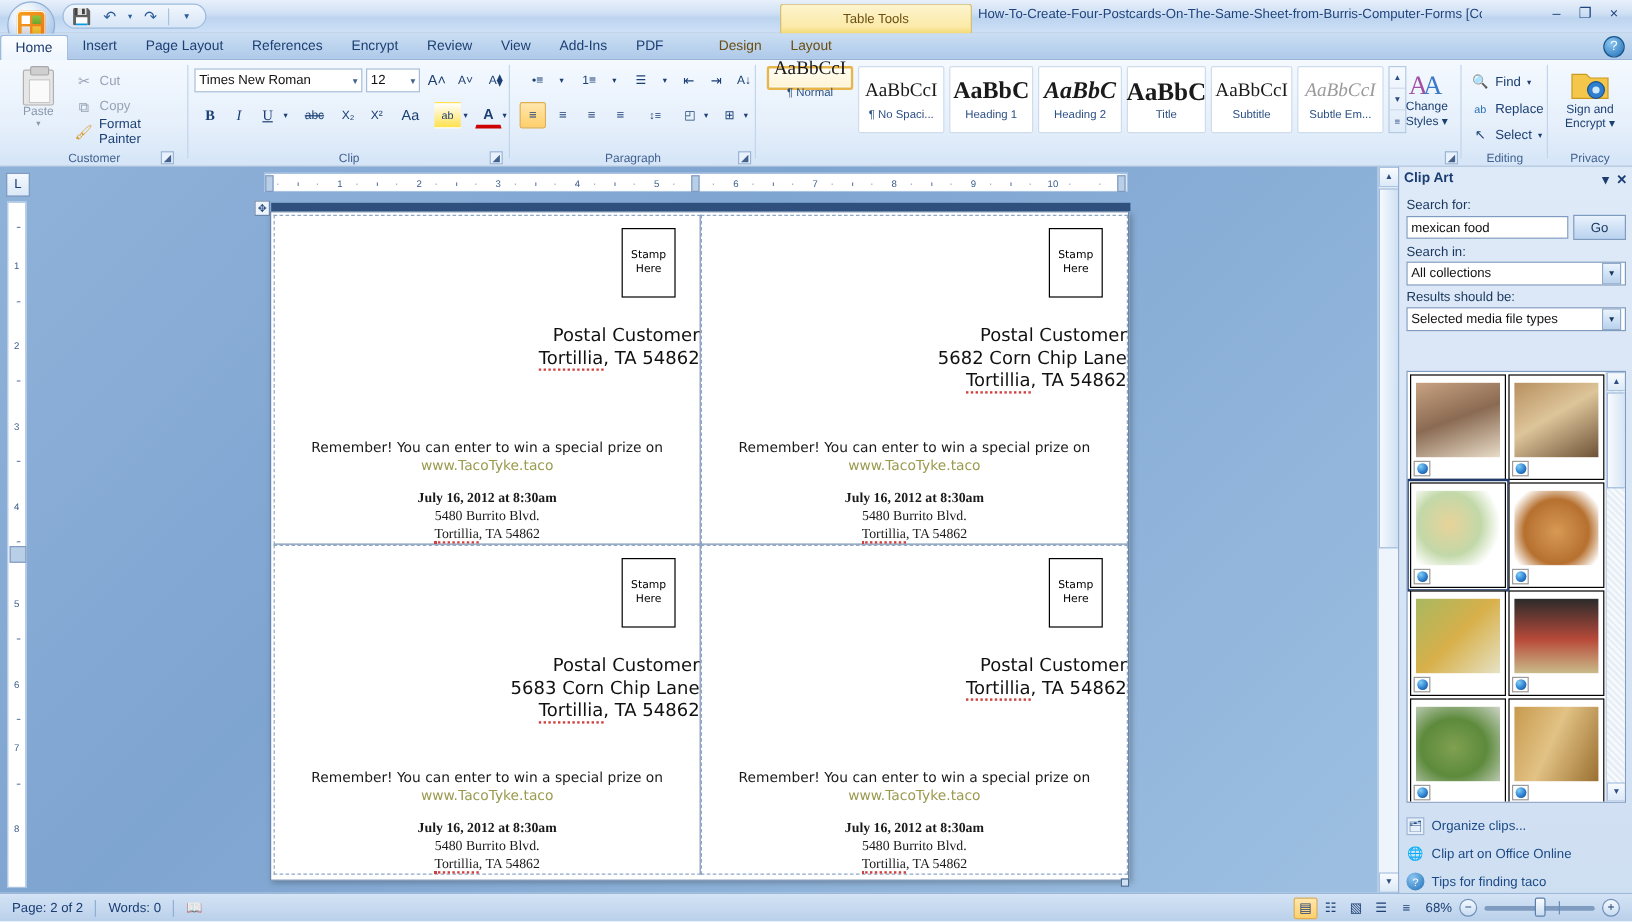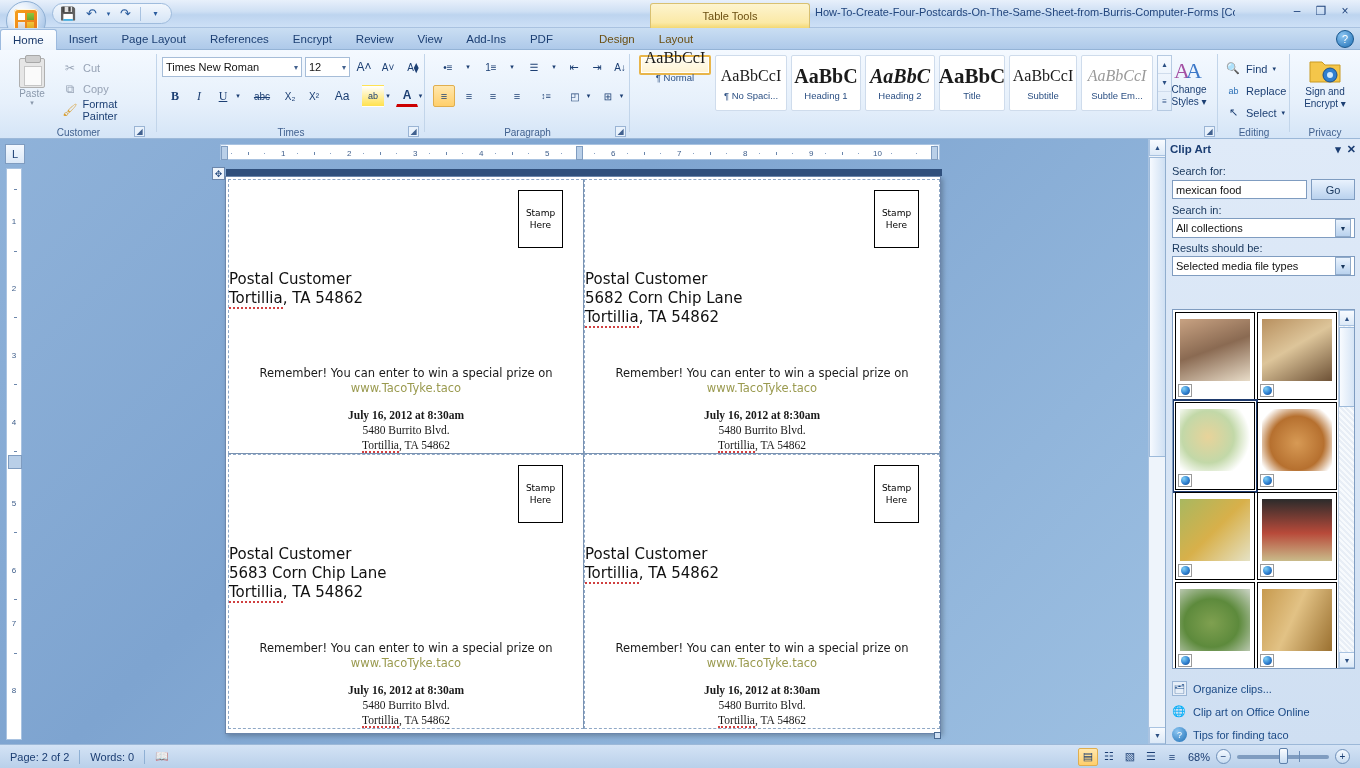--- a/index.html
+++ b/index.html
@@ -219,21 +219,21 @@
   .cell.r1c2{ border-bottom:1px solid #7a93b2;}
   .cell.r2c1{ border-right:1px solid #7a93b2;}
 
   .stamp{
     position:absolute; right:20px; top:10px; width:45px; height:58px;
     border:1px solid #000; display:flex; flex-direction:column;
     align-items:center; justify-content:center;
     font-family:"DejaVu Sans", sans-serif; font-size:9px; color:#000; line-height:12px;
   }
   .addr{
-    position:absolute; left:0; right:0; top:90px; text-align:left;
+    position:absolute; left:0; right:0; top:90px; text-align:right;
     font-family:"DejaVu Sans", sans-serif; font-size:15px; color:#111; line-height:19px;
   }
   .squiggle{ border-bottom:2px dotted #d04040; padding-bottom:0px; }
   .promo{
     position:absolute; left:0; right:0; top:186px; text-align:center;
     font-family:"DejaVu Sans", sans-serif; font-size:11.5px; color:#1a1a1a; line-height:15px;
   }
   .promo .url{ color:#9a9a4f; }
   .event{
     position:absolute; left:0; right:0; top:228px; text-align:center;
@@ -413,21 +413,21 @@
       <div class="btn" style="left:76px;top:35px;width:10px;font-size:7px">▾</div>
       <div class="btn wide" style="left:90px;top:35px;text-decoration:line-through;font-size:10px">abc</div>
       <div class="btn" style="left:122px;top:35px;font-size:10px">X₂</div>
       <div class="btn" style="left:146px;top:35px;font-size:10px">X²</div>
       <div class="btn wide" style="left:170px;top:35px">Aa</div>
       <div class="btn" style="left:205px;top:35px;background:linear-gradient(to bottom,#fff,#ffe14d);font-size:9px">ab</div>
       <div class="btn" style="left:226px;top:35px;width:10px;font-size:7px">▾</div>
       <div class="btn" style="left:239px;top:35px;font-weight:bold;border-bottom:3px solid #c00">A</div>
       <div class="btn" style="left:259px;top:35px;width:9px;font-size:7px">▾</div>
 
-      <div class="group-label">Times</div>
+      <div class="group-label">Clip</div>
       <div class="dlg-launcher" style="right:6px">◢</div>
       <div class="group-div" style="right:0"></div>
     </div>
 
     <div class="group" style="left:425px;width:205px">
       <div class="btn wide" style="left:8px;top:6px;font-size:10px">•≡</div>
       <div class="btn" style="left:38px;top:6px;width:10px;font-size:7px">▾</div>
       <div class="btn wide" style="left:51px;top:6px;font-size:10px">1≡</div>
       <div class="btn" style="left:82px;top:6px;width:10px;font-size:7px">▾</div>
       <div class="btn wide" style="left:94px;top:6px;font-size:10px">☰</div>

